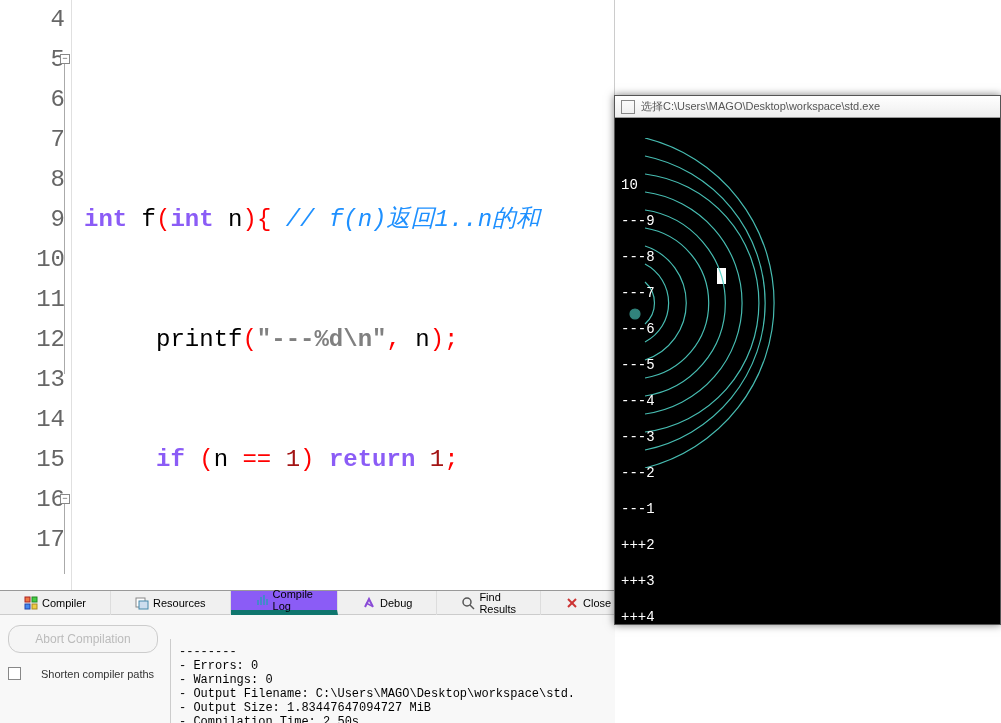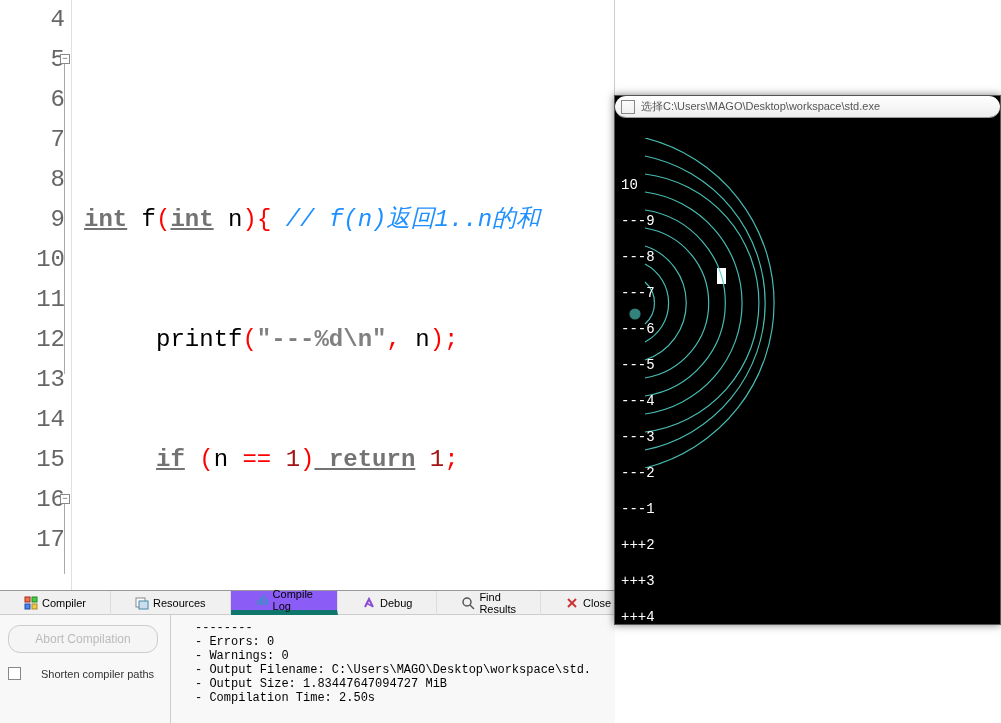--- a/index.html
+++ b/index.html
@@ -9,44 +9,44 @@
   
   
   .editor { position: absolute; left: 0; top: 0; width: 615px; height: 590px; border-right: 1px solid #ccc; background: #fff; }
   .gutter { position: absolute; left: 0; top: 0; width: 72px; height: 590px; background: #fff; border-right: 1px solid #e0e0e0; }
   .gutter .ln { text-align: right; color: #666; font-size: 24px; padding-right: 6px; height: 40px; line-height: 40px; }
   .gutter .fold { position: absolute; left: 60px; width: 10px; height: 10px; border: 1px solid #888; background: #fff; font-size: 9px; line-height: 8px; text-align: center; color: #555; }
   .gutter .foldline { position: absolute; left: 64px; width: 0; border-left: 1px solid #aaa; }
   
   .codearea { position: absolute; left: 72px; top: 0; right: 0; height: 590px; font-size: 24px; line-height: 40px; white-space: pre; }
   .codeline { height: 40px; padding-left: 12px; }
-  .kw   { color: #737373; font-weight: bold; text-decoration: underline; }
+  .kw   { color: #8b5cf6; font-weight: bold; }
   .num  { color: #a31515; }
   .punct{ color: #ff0000; }
   .comment { color: #1e90ff; font-style: italic; text-align: right; }
   .str  { color: #808080; font-weight: bold; }
   .op   { color: #ff0000; }
   
   
   .bottom { position: absolute; left: 0; top: 590px; width: 615px; height: 133px; border-top: 1px solid #999; background: #f8f8f8; font-family: "Segoe UI", Arial, sans-serif; font-size: 11px; }
   .tabbar { display: flex; align-items: center; height: 24px; background: #f0f0f0; border-bottom: 1px solid #ccc; }
   .tab { display: flex; align-items: center; gap: 4px; padding: 0 24px; height: 24px; cursor: pointer; border-right: 1px solid #ddd; }
   .tab.active { background: #8b5cf6; border-bottom: 5px solid #0f766e; }
   .tab .ticon { width: 14px; height: 14px; display: inline-flex; align-items: center; justify-content: center; }
   
   .bottombody { display: flex; height: 109px; }
   .bottomleft { width: 170px; padding: 10px 8px; display: flex; flex-direction: column; gap: 14px; }
   .abortbtn { width: 150px; height: 28px; background: #f5f5f5; border: 1px solid #ccc; color: #bbb; font-size: 12px; border-radius: 12px; text-align: center; line-height: 26px; }
   .shorten { display: flex; align-items: center; gap: 20px; font-size: 11px; color: #333; }
   .shorten .cb { width: 13px; height: 13px; border: 1px solid #888; background: #fff; }
-  .logbox { flex: 1; border-left: 1px solid #ccc; padding: 6px 24px; font-family: "Courier New", monospace; font-size: 12px; color: #000; white-space: pre; overflow: hidden; }
+  .logbox { flex: 1; border-left: 1px solid #ccc; padding: 6px 8px; font-family: "Courier New", monospace; font-size: 12px; color: #000; white-space: pre; overflow: hidden; margin-top: 24px; }
   
   
   .console { position: absolute; left: 614px; top: 95px; width: 387px; height: 530px; border: 1px solid #555; background: #000; box-shadow: 0 0 8px rgba(0,0,0,0.5); }
-  .titlebar { height: 22px; background: linear-gradient(#fff,#eee); border-bottom: 1px solid #999; display: flex; align-items: center; padding: 0 6px; font-family: "Segoe UI", Arial; font-size: 11px; color: #555; gap: 6px; border-radius: 11px; }
+  .titlebar { height: 22px; background: linear-gradient(#fff,#eee); border-bottom: 1px solid #999; display: flex; align-items: center; padding: 0 6px; font-family: "Segoe UI", Arial; font-size: 11px; color: #555; gap: 6px; }
   .titlebar .wicon { width: 14px; height: 14px; border: 1px solid #888; display: inline-block; }
   .term { position: relative; padding: 4px 6px; color: #fff; font-family: "NSimSun","Courier New", monospace; font-size: 14px; line-height: 18px; white-space: pre; height: calc(100% - 22px); }
   .term .outl { position: relative; z-index: 2; }
   .cursor { display:inline-block; width: 9px; height: 16px; background: #fff; vertical-align: middle; position: absolute; }
   .arcs { position: absolute; left: -10px; top: 20px; width: 260px; height: 330px; z-index: 1; }
   
   
   .leftfrag { position:absolute; left:0; top:300px; font-size:22px; color:#333; width:10px; overflow:hidden; }
 </style>
 </head>

